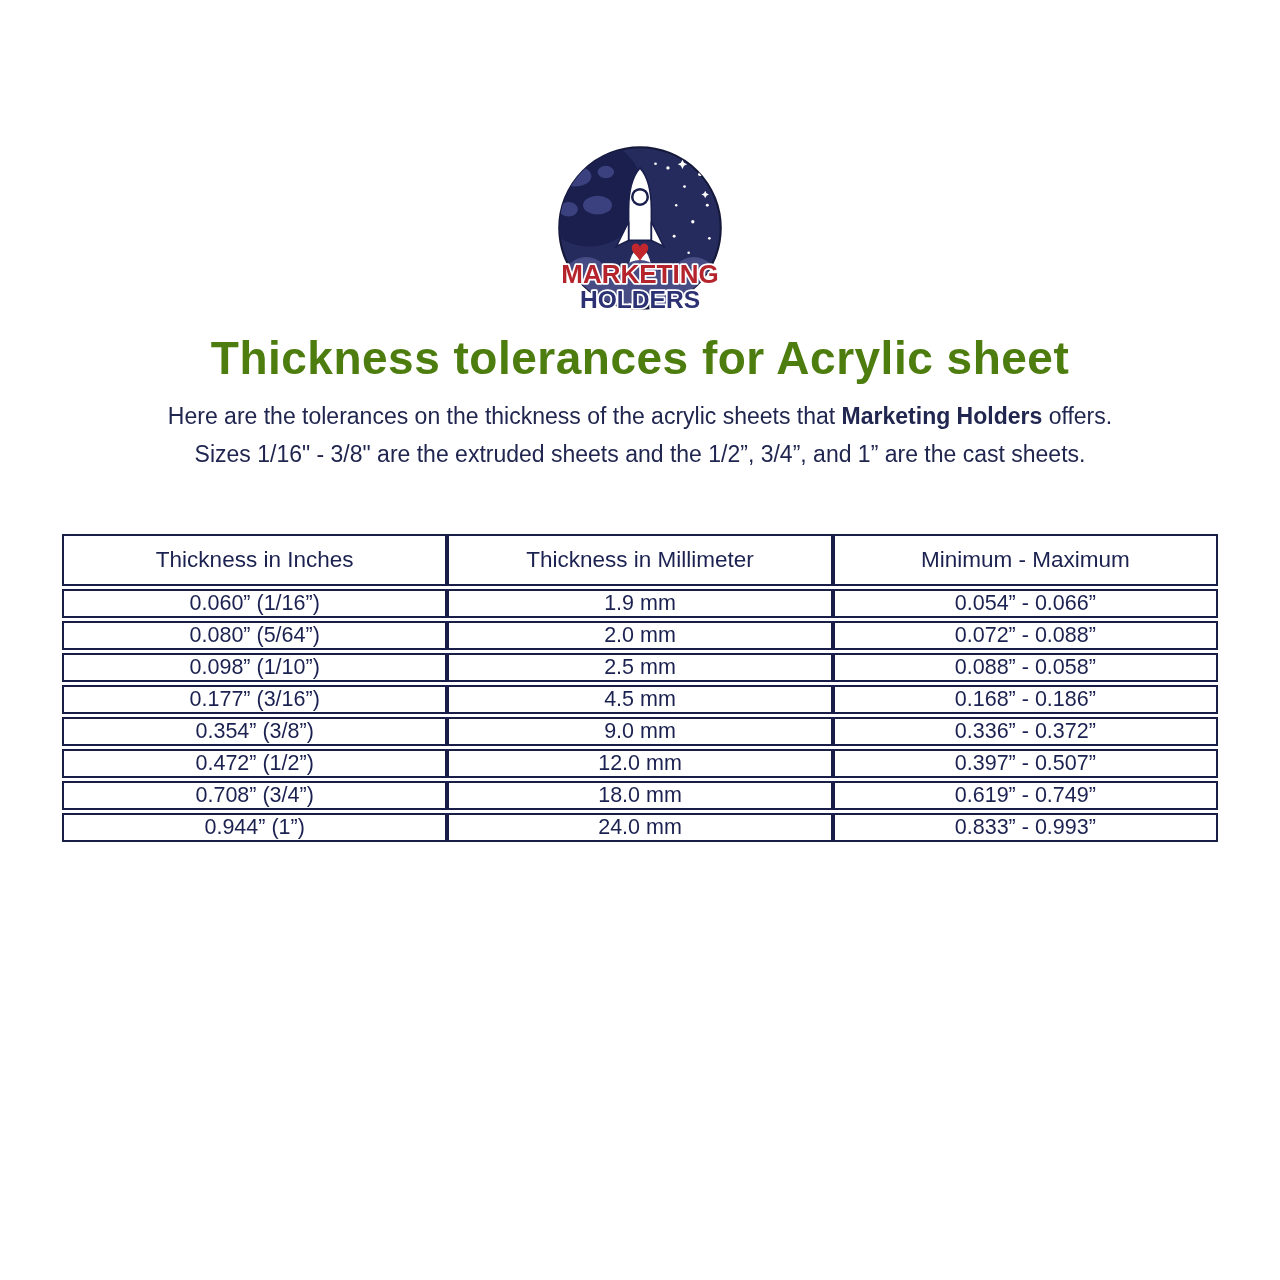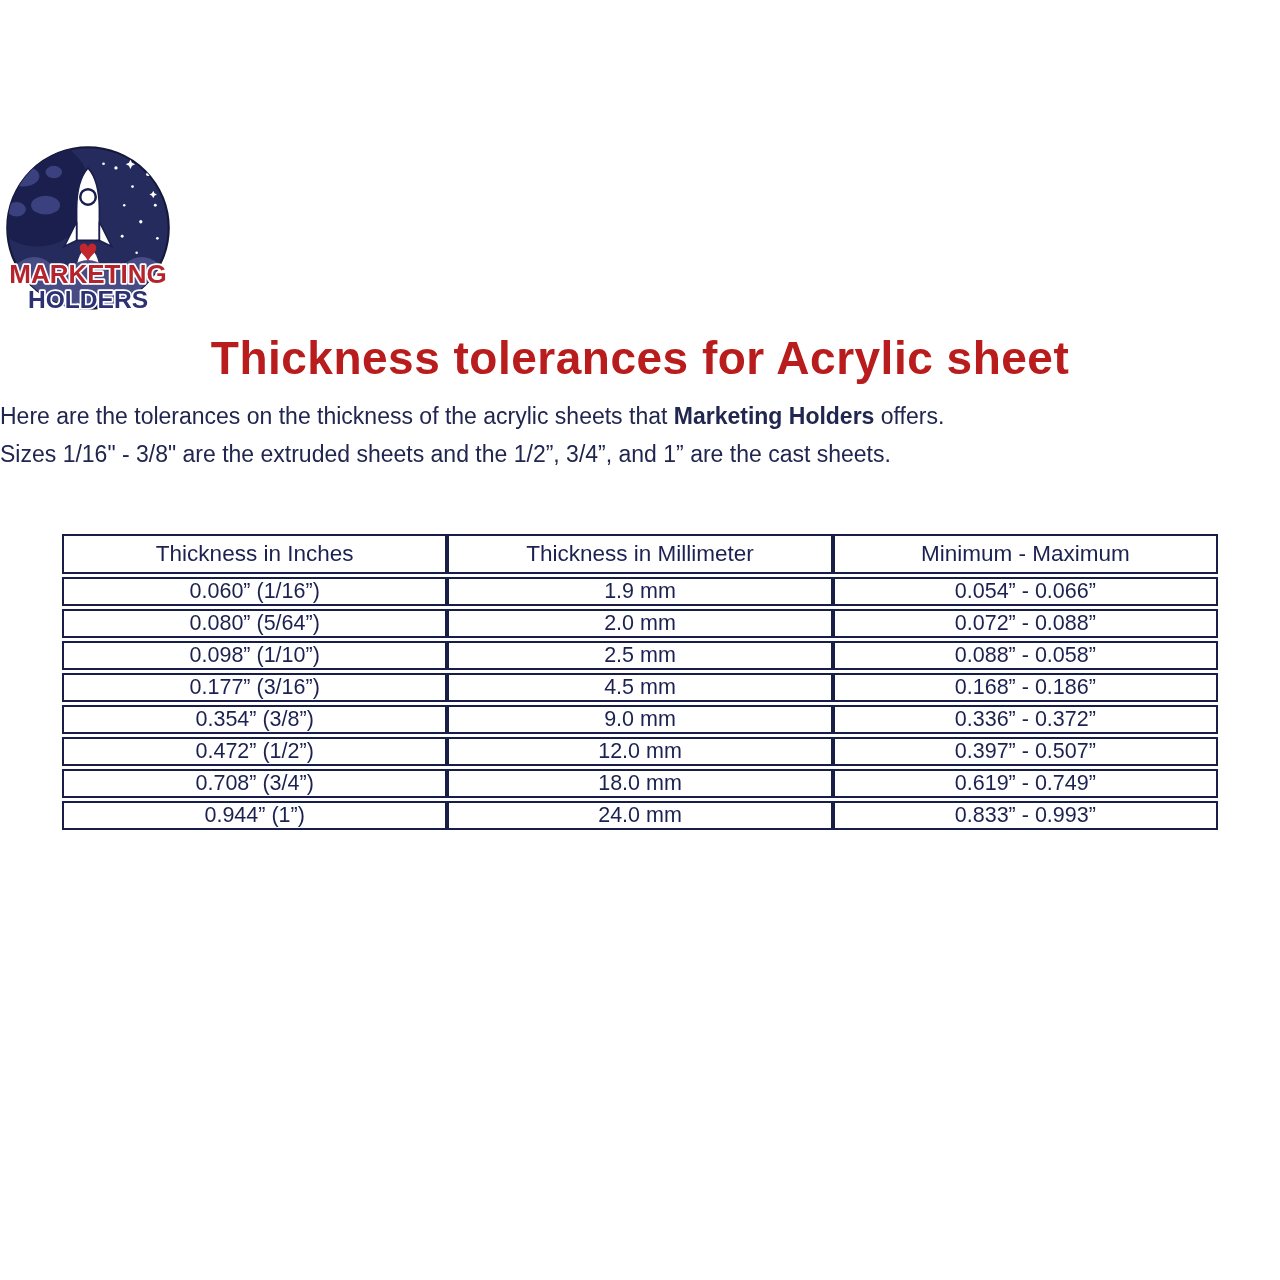--- a/index.html
+++ b/index.html
@@ -9,33 +9,33 @@
     height: 1280px;
     margin: 0 auto;
     background: #ffffff;
     font-family: "Liberation Sans", sans-serif;
     color: #1b2150;
     overflow: hidden;
   }
   .logo-wrap {
     padding-top: 145px;
     display: flex;
-    justify-content: flex-start;
+    justify-content: center;
   }
   .title {
     margin-top: 18px;
     text-align: center;
     font-size: 46px;
     font-weight: 700;
     letter-spacing: 0.5px;
-    color: #b91c1c;
+    color: #4d7c0f;
   }
   .intro {
     margin-top: 12px;
-    text-align: left;
+    text-align: center;
     font-size: 23px;
     line-height: 38px;
     color: #20264f;
   }
   .intro b { font-weight: 700; }
   .table-wrap {
     margin: 58px auto 0 auto;
     width: 1156px;
   }
   table.tolerances {
@@ -47,21 +47,21 @@
   table.tolerances th,
   table.tolerances td {
     border: 2px solid #191e49;
     text-align: center;
     vertical-align: middle;
     font-size: 21.5px;
     color: #1b2150;
     background: #ffffff;
   }
   table.tolerances th {
-    height: 40px;
+    height: 52px;
     font-weight: 400;
     font-size: 22.5px;
   }
   table.tolerances td {
     height: 24px;
     font-weight: 400;
   }
   .logo-svg text {
     font-family: "Liberation Sans", sans-serif;
     font-weight: 700;

